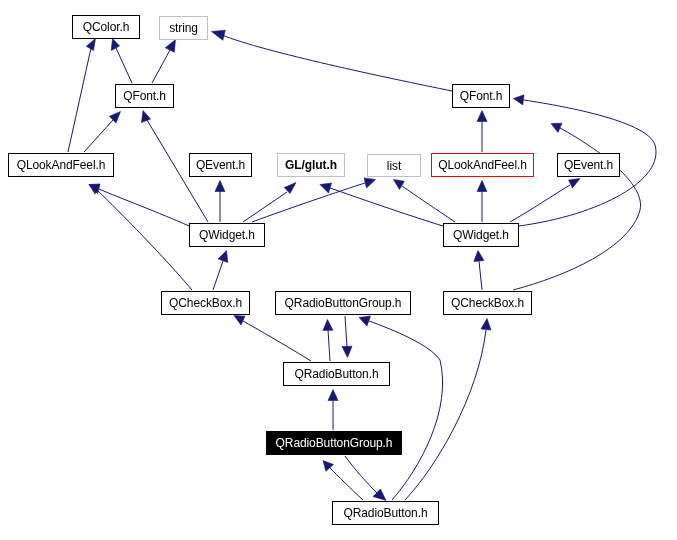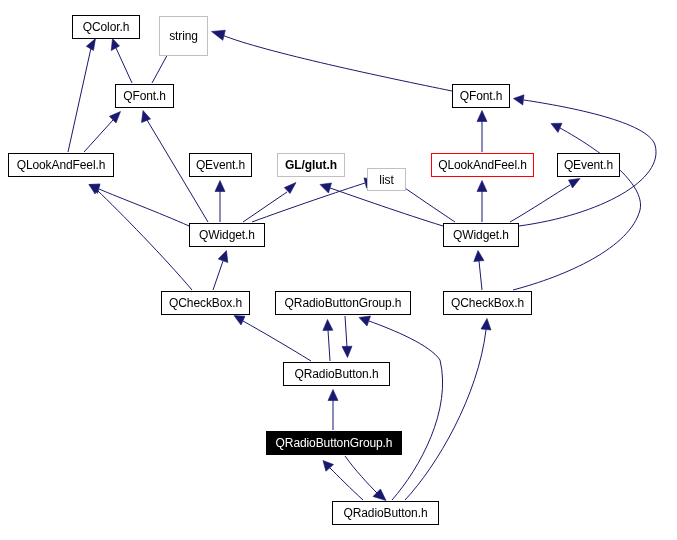--- a/index.html
+++ b/index.html
@@ -218,21 +218,21 @@
       <path class="edge-path" d="M 405,500 C 437,466 478,396 486,330"></path>
       <polygon class="arrow-head" points="481.0,329.0 487.0,318.5 491.0,330.0"></polygon>
     </g>
 
   </svg>
 
   <div class="node-box" style="left:72px; top:15px; width:68px; height:24px;">
     <span class="node-label">QColor.h</span>
   </div>
 
-  <div class="node-box sys" style="left:159px; top:16px; width:49px; height:40px;">
+  <div class="node-box sys" style="left:159px; top:16px; width:49px; height:24px;">
     <span class="node-label">string</span>
   </div>
 
   <div class="node-box" style="left:115px; top:84px; width:59px; height:24px;">
     <span class="node-label">QFont.h</span>
   </div>
 
   <div class="node-box" style="left:452px; top:84px; width:58px; height:24px;">
     <span class="node-label">QFont.h</span>
   </div>
@@ -242,21 +242,21 @@
   </div>
 
   <div class="node-box" style="left:189px; top:153px; width:63px; height:24px;">
     <span class="node-label">QEvent.h</span>
   </div>
 
   <div class="node-box sys" style="left:277px; top:153px; width:68px; height:24px;font-weight:bold;">
     <span class="node-label">GL/glut.h</span>
   </div>
 
-  <div class="node-box sys" style="left:367px; top:154px; width:39px; height:23px;margin-top:14px;">
+  <div class="node-box sys" style="left:367px; top:154px; width:54px; height:23px;">
     <span class="node-label">list</span>
   </div>
 
   <div class="node-box highlight" style="left:431px; top:153px; width:103px; height:24px;">
     <span class="node-label">QLookAndFeel.h</span>
   </div>
 
   <div class="node-box" style="left:557px; top:153px; width:63px; height:24px;">
     <span class="node-label">QEvent.h</span>
   </div>

